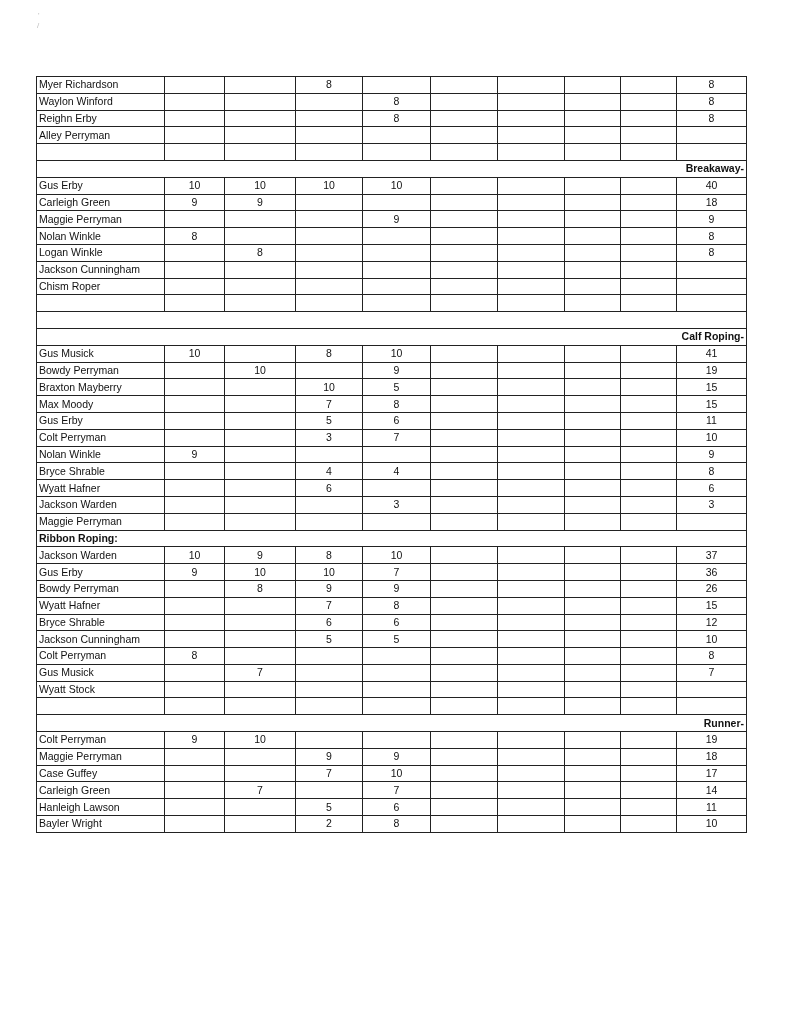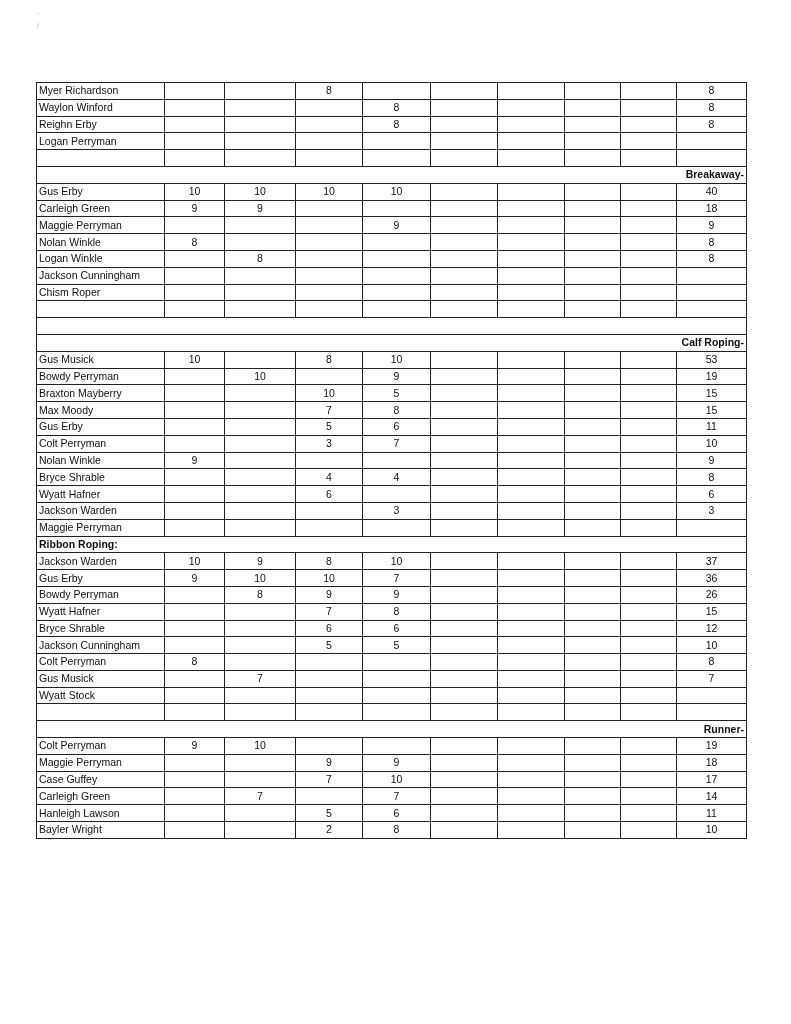--- a/index.html
+++ b/index.html
@@ -1,18 +1,18 @@
 <!DOCTYPE html>
 <html><head>
 <meta charset="utf-8">
 <style>
   html, body { margin:0; padding:0; background:#ffffff; }
   body { width:791px; height:1024px; position:relative; overflow:hidden; font-family:"Liberation Sans", sans-serif; color:#111; }
   .scan-mark { position:absolute; color:#bbb; font-size:8px; line-height:8px; }
-  #sheet { position:absolute; left:36px; top:82px; border-collapse:collapse; table-layout:fixed; }
+  #sheet { position:absolute; left:36px; top:76px; border-collapse:collapse; table-layout:fixed; }
   #sheet td { border:1px solid #222; height:15.8px; padding:0 2px; font-size:10.5px; line-height:15px; white-space:nowrap; overflow:hidden; }
   #sheet td.num { text-align:center; }
   #sheet td.name { text-align:left; }
   #sheet td.section { font-weight:bold; text-align:right; }
   #sheet td.banner { font-weight:bold; text-align:left; }
 </style>
 </head>
 <body>
 
 <div class="scan-mark" style="left:38px;top:12px;">'</div>
@@ -62,21 +62,21 @@
         <td class="num"></td>
         <td class="num"></td>
         <td class="num">8</td>
         <td class="num"></td>
         <td class="num"></td>
         <td class="num"></td>
         <td class="num"></td>
         <td class="num">8</td>
       </tr>
       <tr>
-        <td class="name">Logan Perryman</td>
+        <td class="name">Alley Perryman</td>
         <td class="num"></td>
         <td class="num"></td>
         <td class="num"></td>
         <td class="num"></td>
         <td class="num"></td>
         <td class="num"></td>
         <td class="num"></td>
         <td class="num"></td>
         <td class="num"></td>
       </tr>
@@ -200,21 +200,21 @@
       <tr>
         <td class="name">Gus Musick</td>
         <td class="num">10</td>
         <td class="num"></td>
         <td class="num">8</td>
         <td class="num">10</td>
         <td class="num"></td>
         <td class="num"></td>
         <td class="num"></td>
         <td class="num"></td>
-        <td class="num">53</td>
+        <td class="num">41</td>
       </tr>
       <tr>
         <td class="name">Bowdy Perryman</td>
         <td class="num"></td>
         <td class="num">10</td>
         <td class="num"></td>
         <td class="num">9</td>
         <td class="num"></td>
         <td class="num"></td>
         <td class="num"></td>

